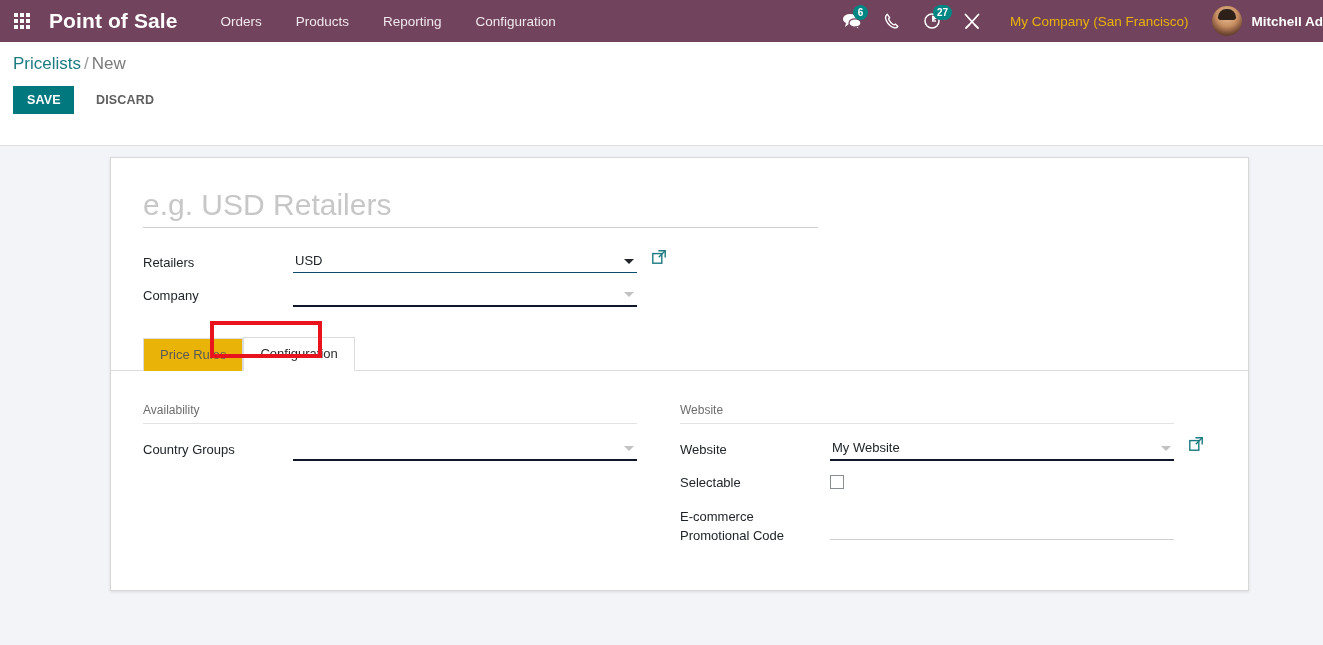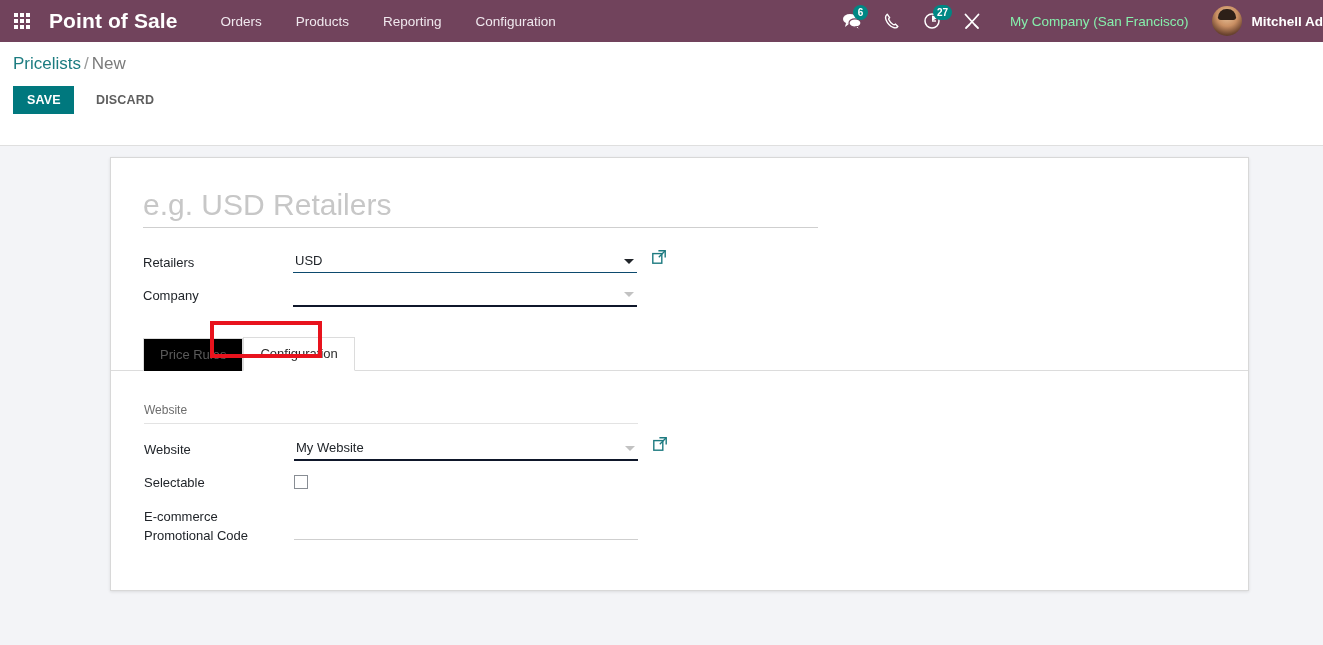--- a/index.html
+++ b/index.html
@@ -72,21 +72,21 @@
     font-size: 10px;
     font-weight: bold;
     line-height: 15px;
     height: 15px;
     min-width: 15px;
     padding: 0 4px;
     border-radius: 8px;
     text-align: center;
   }
   .company-name {
-    color: #86efac;
+    color: #eab308;
     font-size: 13.5px;
     padding: 0 14px 0 18px;
     cursor: pointer;
   }
   .user-menu {
     display: flex; align-items: center;
     padding-left: 10px;
     cursor: pointer;
   }
   .avatar {
@@ -248,21 +248,21 @@
     cursor: pointer;
     border: 1px solid transparent;
     border-bottom: none;
     position: relative;
     top: 1px;
     background: transparent;
   }
   .tab.inactive {
     border-color: #dcdcdc;
     border-bottom-color: transparent;
-    background: #000000;
+    background: #eab308;
     color: #5a5a5a;
   }
   .tab.active {
     background: #ffffff;
     border-color: #dcdcdc;
     border-bottom: 1px solid #ffffff;
     color: #2b2b2b;
   }
   .tab-highlight {
     position: absolute;
@@ -436,20 +436,33 @@
 
     <div class="tabs-row">
       <div class="tab inactive">Price Rules</div>
       <div class="tab active">Configuration</div>
       <div class="tab-highlight"></div>
     </div>
 
     <div class="tab-content">
       <div class="form-grid">
 
+        <div class="col">
+          <div class="group-title">Availability</div>
+
+          <div class="field">
+            <div class="lbl">Country Groups</div>
+            <div class="ctrl">
+              <span class="sel-line light" style="display:inline-block;">
+                <input type="text" value="" style="">
+                <span class="caret light"></span>
+              </span>
+            </div>
+          </div>
+        </div>
 
         <div class="col right">
           <div class="group-title">Website</div>
 
           <div class="field">
             <div class="lbl">Website</div>
             <div class="ctrl">
               <span class="sel-line light" style="display:inline-block;">
                 <input type="text" value="My Website" style="">
                 <span class="caret light"></span>

